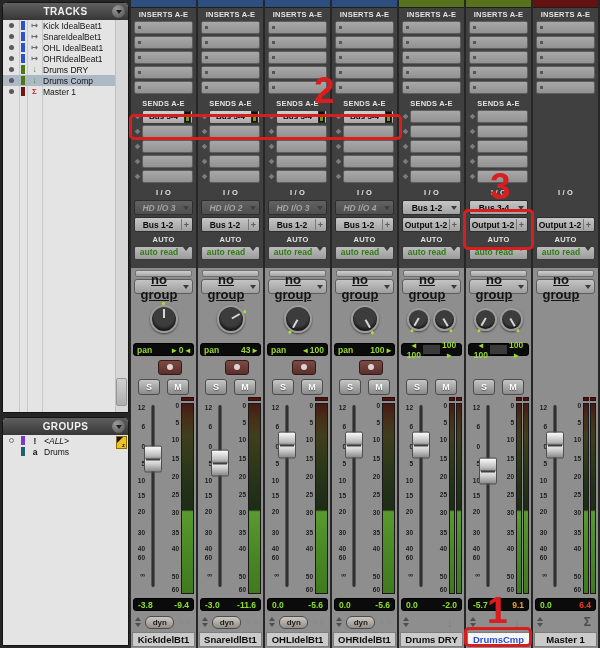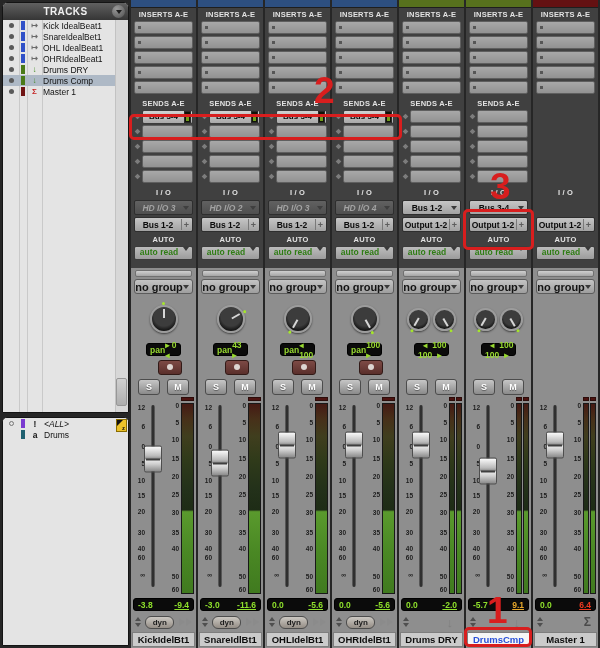--- a/index.html
+++ b/index.html
@@ -84,30 +84,30 @@
   .auto-row-wrap{height:16px;padding:0 3px;box-sizing:border-box;}
   .auto-row{height:14px;background:linear-gradient(#bcbcbc,#9c9c9c);border:1px solid #3c3c3c;
     border-radius:2px;display:flex;align-items:flex-start;box-sizing:border-box;}
   .auto-text{flex:1;text-align:center;font-size:8.5px;font-weight:bold;color:#2f7d14;}
   .upper-pad{height:6px;}
   .groupbar-wrap{height:10px;display:flex;align-items:center;padding:0 4px;box-sizing:border-box;}
   .groupbar{flex:1;height:5px;background:linear-gradient(#cfcfcf,#a5a5a5);border:1px solid #707070;border-radius:2px;}
   .nogroup-wrap{height:18px;padding:1px 3px;box-sizing:border-box;}
   .nogroup{height:15px;background:linear-gradient(#c4c4c4,#9e9e9e);border:1px solid #5c5c5c;
     border-radius:3px;display:flex;align-items:center;box-sizing:border-box;}
-  .nogroup .io-text{font-size:11px;font-weight:bold;color:#141414;}
+  .nogroup .io-text{font-size:13px;font-weight:bold;color:#141414;text-decoration:underline;}
   .knob-area{height:46px;display:flex;align-items:center;justify-content:center;gap:3px;}
   .knob{position:relative;width:28px;height:28px;border-radius:50%;flex:none;
     background:radial-gradient(circle at 50% 38%,#3c3c3c 0 52%,#151515 75%);
     border:2px solid #9c9c9c;box-shadow:0 1px 2px rgba(0,0,0,.55);box-sizing:border-box;}
   .knob-area.dual .knob{width:23px;height:23px;}
   .krot{position:absolute;inset:0;transform:rotate(var(--angle,0deg));}
   .kptr{position:absolute;left:50%;top:2px;width:2px;height:9px;margin-left:-1px;background:#d6d6d6;}
   .kdot{position:absolute;left:50%;top:-5px;width:3px;height:3px;margin-left:-1.5px;border-radius:50%;background:#a5e62c;}
-  .pan-wrap{height:16px;padding:1px 15px;box-sizing:border-box;}
+  .pan-wrap{height:16px;padding:1px 2px;box-sizing:border-box;}
   .pan-display,.pan-dual{height:13px;background:#0b0b0b;border-radius:3px;border:1px solid #000;
     display:flex;align-items:center;box-sizing:border-box;color:#98da30;font-size:8.5px;font-weight:bold;padding:0 3px;}
   .pan-display span:first-child{flex:1;text-align:left;}
   .pan-dual span{flex:1;text-align:center;}
   .pan-div{width:1px;height:9px;background:#3a3a3a;flex:none;}
   .rec-row{height:18px;display:flex;align-items:center;justify-content:center;padding-left:12px;box-sizing:border-box;}
   .rec-btn{width:22px;height:13px;border-radius:3px;background:linear-gradient(#7d4a45,#5a2f2b);
     border:1px solid #321a17;display:flex;align-items:center;justify-content:center;}
   .rec-dot{width:6px;height:6px;border-radius:50%;background:#ddd5d1;}
   .sm-row{height:21px;display:flex;align-items:center;justify-content:center;gap:7px;}
@@ -130,21 +130,21 @@
   .clip i{flex:1;background:#4d1310;border:1px solid #2c0c0a;box-sizing:border-box;}
   .meters{position:absolute;right:0;top:6px;bottom:3px;width:13px;display:flex;gap:1px;}
   .mbar{flex:1;border:1px solid #181818;box-sizing:border-box;
     background:linear-gradient(180deg,
       #451a14 0%, #473019 8%, #403e1e 17%, #2f3a1a 30%, #23311a 45%, #1e2c16 56%,
       #5a9a2d 57%, #4a8824 78%, #407a1f 100%);}
   .vol-wrap{height:16px;padding:1px 2px;box-sizing:border-box;}
   .vol-display{height:13px;background:#0b0b0b;border-radius:3px;border:1px solid #000;
     display:flex;align-items:center;justify-content:space-between;padding:0 4px;
     font-size:8.5px;font-weight:bold;color:#8fe02c;box-sizing:border-box;}
-  .peak{color:#8fe02c;text-decoration:underline;}
+  .peak{color:#8fe02c;}
   .type-row{height:18px;display:flex;align-items:center;padding:0 4px;box-sizing:border-box;}
   .updown{display:flex;flex-direction:column;gap:2px;margin-right:2px;}
   .updown i{display:block;border-left:3.5px solid transparent;border-right:3.5px solid transparent;}
   .updown .up{border-bottom:4px solid #4f4f4f;}
   .updown .dn{border-top:4px solid #4f4f4f;}
   .dyn-pill{width:27px;height:11px;border-radius:6px;margin:0 auto;
     background:linear-gradient(#ccc8c2,#948d85);border:1px solid #4c4c4c;
     font-size:8px;font-weight:bold;color:#1c1c1c;display:flex;align-items:center;justify-content:center;}
   .ff-icon{display:flex;gap:1px;margin-left:auto;}
   .ff-icon i{border-top:4px solid transparent;border-bottom:4px solid transparent;border-left:6px solid #8b8b8b;}
@@ -223,20 +223,24 @@
     <span class="tname">Master 1</span>
   </div>
       </div>
     <div class="scrollbar">
       <div class="scroll-thumb"></div>
     </div>
   </div>
 </div>
 
 <div class="side-panel" id="groups-panel">
+  <div class="panel-header">
+    <span>GROUPS</span>
+    <span class="panel-menu"></span>
+  </div>
   <div class="panel-list">
     <div id="group-rows">
         <div class="track-row">
     <span class="t-ring"></span>
     <span class="chip" style="background: rgb(122, 58, 208);"></span>
     <span class="tkey">!</span>
     <span class="gname italic">&lt;ALL&gt;</span>
   </div>
         <div class="track-row">
     <span class="t-ring" style="visibility: hidden;"></span>

